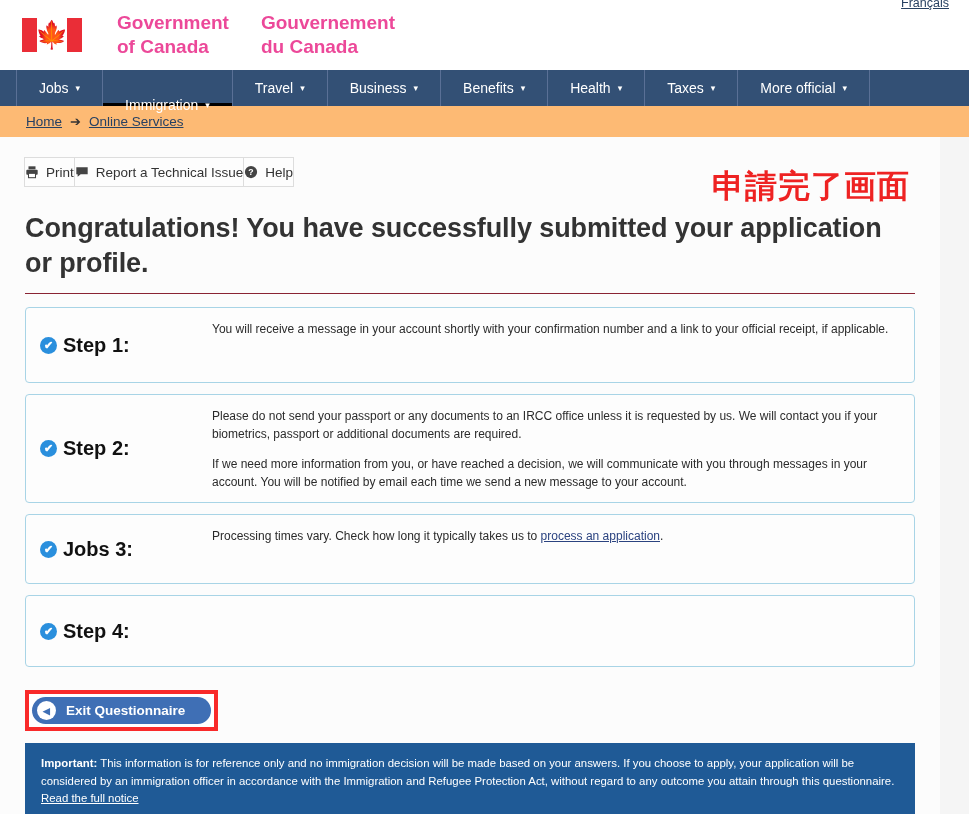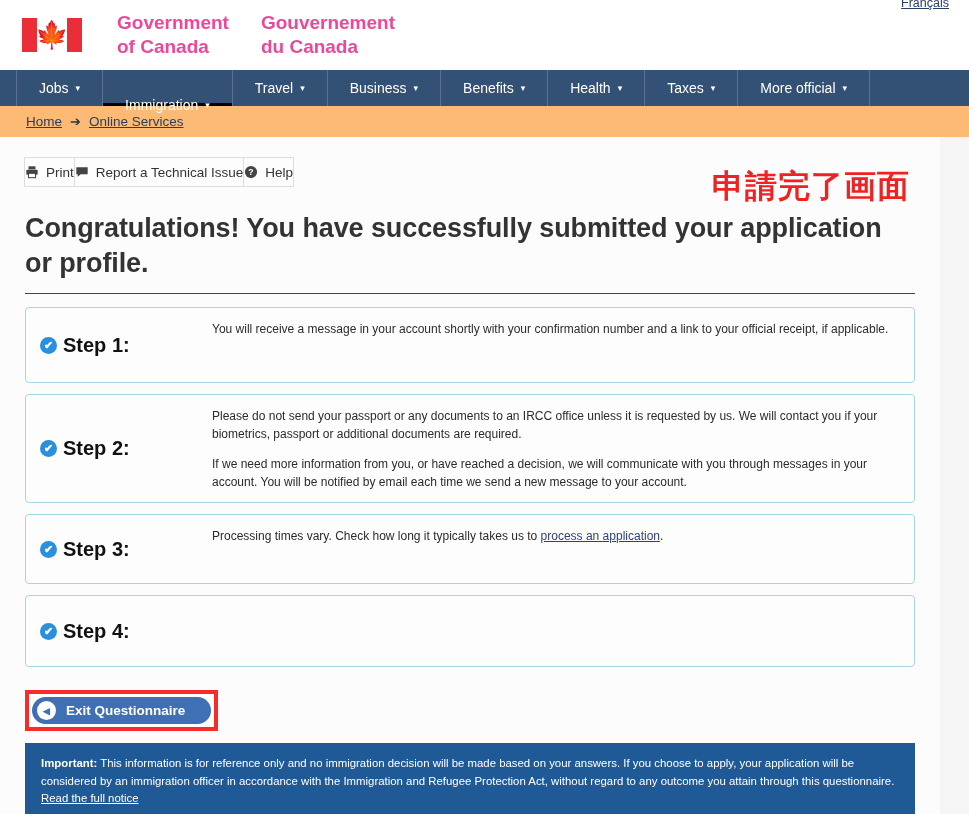--- a/index.html
+++ b/index.html
@@ -365,21 +365,21 @@
           <span>Step 2:</span>
         </div>
         <div class="step-body">
           <p>Please do not send your passport or any documents to an IRCC office unless it is requested by us. We will contact you if your biometrics, passport or additional documents are required.</p>
           <p>If we need more information from you, or have reached a decision, we will communicate with you through messages in your account. You will be notified by email each time we send a new message to your account.</p>
         </div>
       </div>
       <div class="step s3">
         <div class="step-label">
           <span class="check">✔</span>
-          <span>Step 3:</span>
+          <span>Jobs 3:</span>
         </div>
         <div class="step-body">
           <p><span>Processing times vary. Check how long it typically takes us to </span><a class="inline-link">process an application</a><span>.</span></p>
         </div>
       </div>
       <div class="step s4">
         <div class="step-label">
           <span class="check">✔</span>
           <span>Step 4:</span>
         </div>

